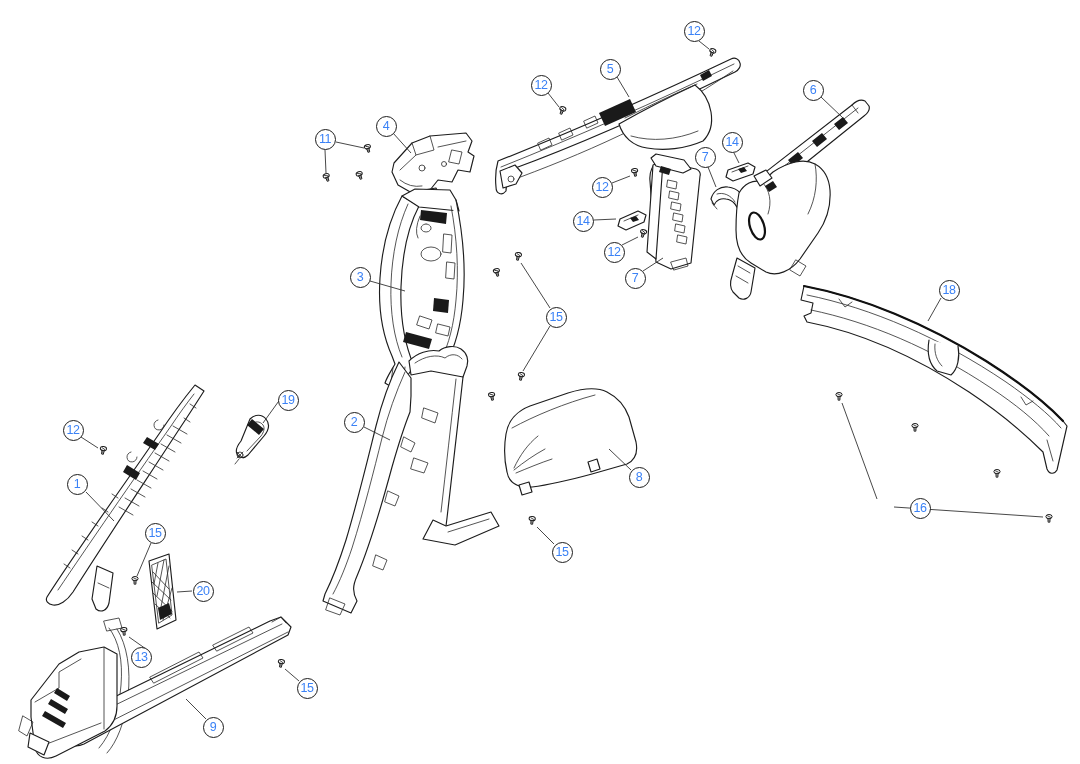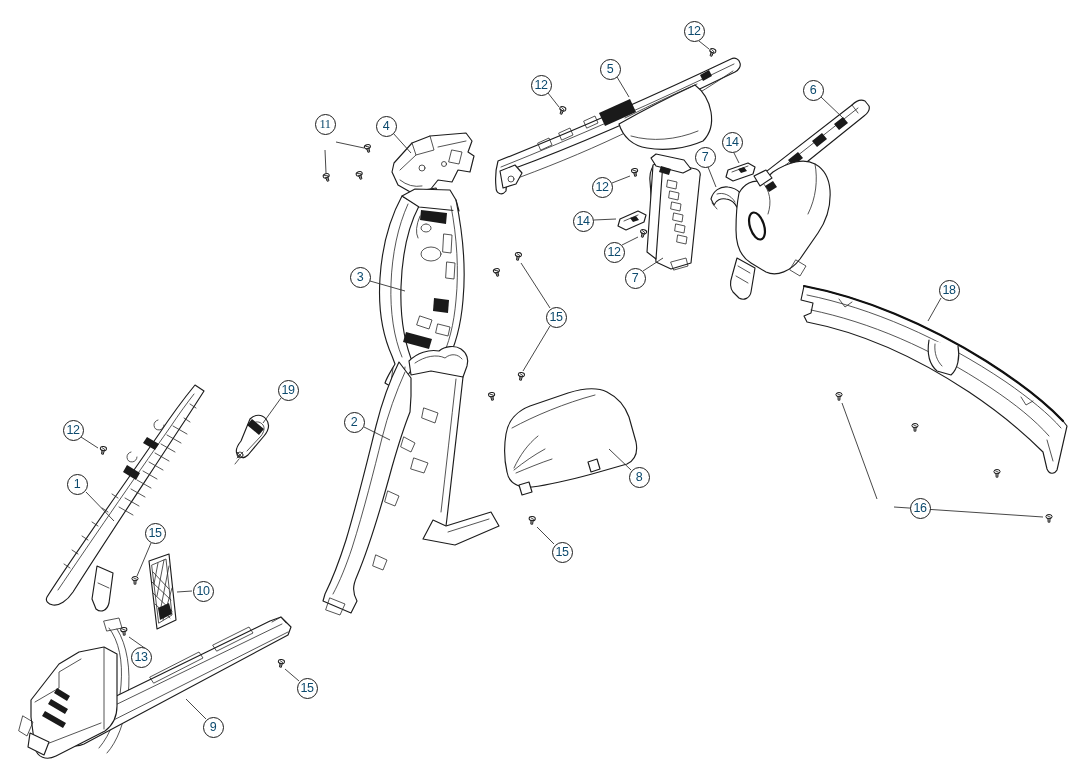--- a/index.html
+++ b/index.html
@@ -7,21 +7,21 @@
           font-family:"Liberation Sans",sans-serif;}
   #art{position:absolute;left:0;top:0;}
   .o{stroke:#1d1d1d;stroke-width:1.15;fill:#ffffff;stroke-linejoin:round;stroke-linecap:round;}
   .i{stroke:#2a2a2a;stroke-width:.8;fill:none;stroke-linejoin:round;stroke-linecap:round;}
   .f{fill:#1a1a1a;stroke:none;}
   .thick{stroke:#111;stroke-width:2.2;fill:none;stroke-linecap:round;}
   .leader{stroke:#333;stroke-width:.9;}
   #callout-layer{position:absolute;left:0;top:0;width:100%;height:100%;}
   .callout{position:absolute;box-sizing:border-box;width:21px;height:21px;margin-left:-10.5px;margin-top:-10.5px;
            border:1.4px solid #1d1d1d;border-radius:50%;background:#fff;display:flex;align-items:center;
-           justify-content:center;font-size:12.5px;font-weight:400;letter-spacing:-0.5px;color:#0c4a6e;
+           justify-content:center;font-size:12.5px;font-weight:400;letter-spacing:-0.5px;color:#3b82f6;
            font-family:"Liberation Sans",sans-serif;cursor:pointer;}
 </style>
 </head>
 <body>
 
 <div id="canvas">
 <svg id="art" width="1080" height="764" viewBox="0 0 1080 764">
   <defs>
     <g id="fastener">
       <ellipse cx="0" cy="-2.4" rx="3.1" ry="2.1" fill="#fff" stroke="#1d1d1d" stroke-width="1"></ellipse>
@@ -241,32 +241,32 @@
 <div id="callout-layer">
       <div class="callout" style="left: 77px; top: 484px;">1</div>
       <div class="callout" style="left: 354px; top: 422px;">2</div>
       <div class="callout" style="left: 360px; top: 277px;">3</div>
       <div class="callout" style="left: 386px; top: 126px;">4</div>
       <div class="callout" style="left: 610px; top: 69px;">5</div>
       <div class="callout" style="left: 813px; top: 90px;">6</div>
       <div class="callout" style="left: 635px; top: 278px;">7</div>
       <div class="callout" style="left: 639px; top: 477px;">8</div>
       <div class="callout" style="left: 213px; top: 727px;">9</div>
-      <div class="callout" style="left: 203px; top: 591px;">10</div>
-      <div class="callout" style="left: 325px; top: 124px; font-family: Liberation Serif, serif;">11</div>
+      <div class="callout" style="left: 203px; top: 591px;">20</div>
+      <div class="callout" style="left: 325px; top: 139px;">11</div>
       <div class="callout" style="left: 694px; top: 31px;">12</div>
       <div class="callout" style="left: 541px; top: 85px;">12</div>
       <div class="callout" style="left: 602px; top: 187px;">12</div>
       <div class="callout" style="left: 614px; top: 252px;">12</div>
       <div class="callout" style="left: 73px; top: 430px;">12</div>
       <div class="callout" style="left: 141px; top: 657px;">13</div>
       <div class="callout" style="left: 732px; top: 142px;">14</div>
       <div class="callout" style="left: 583px; top: 221px;">14</div>
       <div class="callout" style="left: 556px; top: 317px;">15</div>
       <div class="callout" style="left: 155px; top: 533px;">15</div>
       <div class="callout" style="left: 307px; top: 688px;">15</div>
       <div class="callout" style="left: 562px; top: 552px;">15</div>
       <div class="callout" style="left: 920px; top: 508px;">16</div>
       <div class="callout" style="left: 705px; top: 157px;">7</div>
       <div class="callout" style="left: 949px; top: 290px;">18</div>
-      <div class="callout" style="left: 288px; top: 390px;">19</div>
+      <div class="callout" style="left: 288px; top: 400px;">19</div>
     </div>
 </div>
 
 </body></html>

